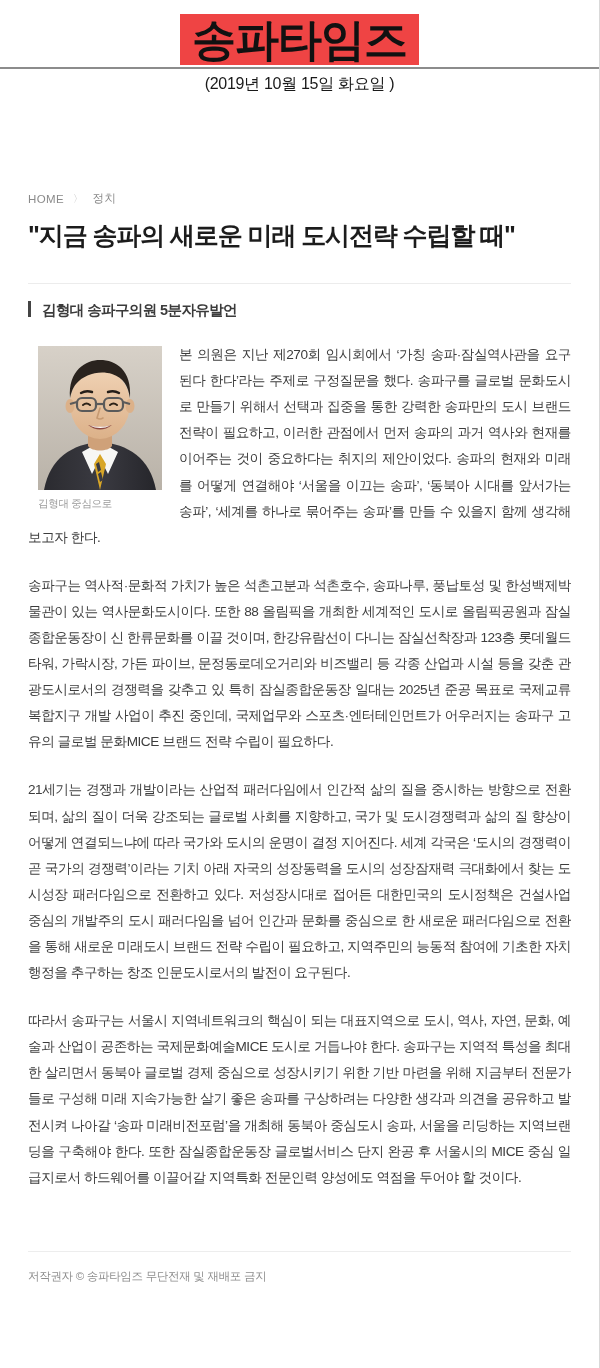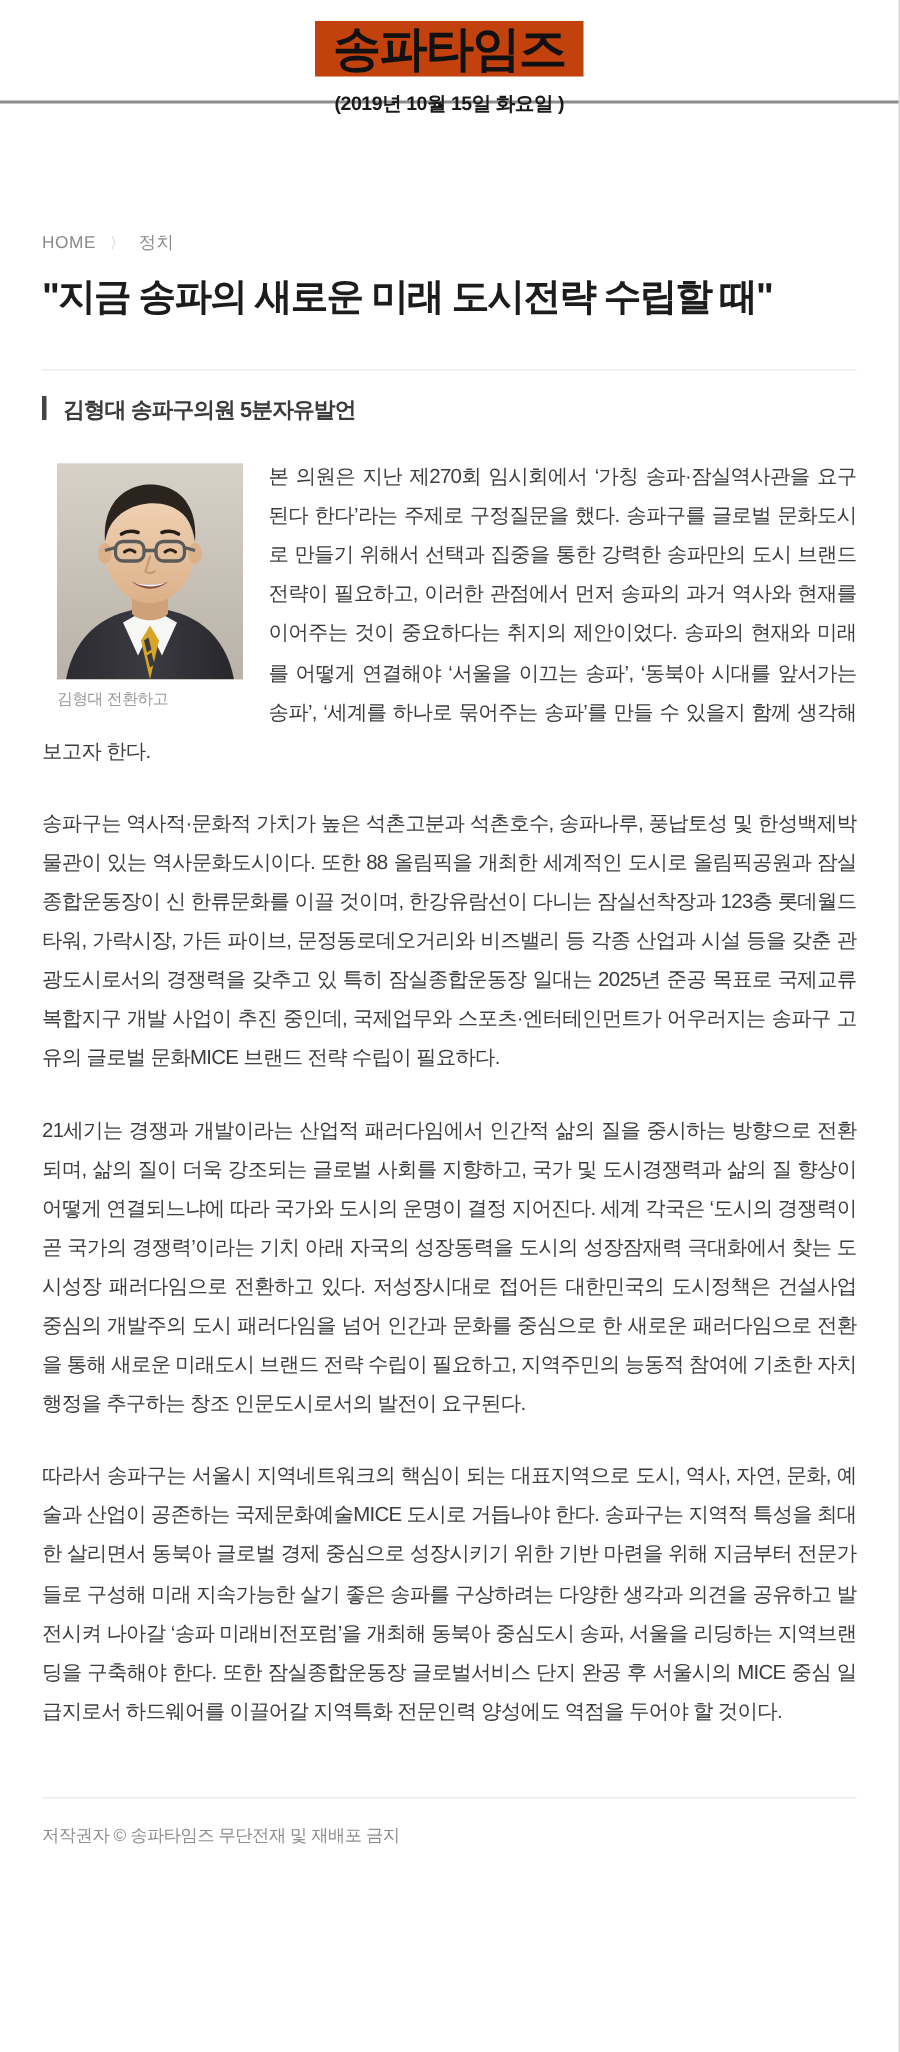--- a/index.html
+++ b/index.html
@@ -36,42 +36,42 @@
     right: 0;
     top: 67px;
     height: 2px;
     background: #8c8c8c;
   }
   .masthead-title {
     position: relative;
     z-index: 2;
     display: inline-block;
     font-family: "DejaVu Sans", "Liberation Sans", sans-serif;
-    font-size: 32px;
+    font-size: 44px;
     font-weight: 800;
     letter-spacing: -1px;
     color: #111111;
     line-height: 1.16;
-    background: #c2410c;
+    background: #ef4444;
     padding: 0 12px;
   }
   .masthead-date {
     position: relative;
     z-index: 2;
     margin-top: 9px;
-    font-size: 13px;
-    font-weight: 700;
+    font-size: 16px;
+    font-weight: 400;
     color: #1a1a1a;
     letter-spacing: -0.3px;
   }
 
   
   .article-head {
     padding: 0 28px;
-    margin-top: 76px;
+    margin-top: 96px;
   }
   .breadcrumb {
     display: flex;
     align-items: center;
     gap: 9px;
     font-size: 11.5px;
     color: #8a8a8a;
     letter-spacing: 0.4px;
   }
   .breadcrumb-sep {
@@ -142,21 +142,21 @@
   .figure-caption {
     margin-top: 6px;
     font-size: 10.5px;
     color: #9a9a9a;
     letter-spacing: -0.3px;
     line-height: 1.5;
   }
   p.para {
     margin: 0 0 22px 0;
   }
-  p.para:last-of-type { margin-bottom: 0; }
+  p.para:last-of-type { margin-bottom: 16px; }
   .link-blue {
     color: #3f77c4;
   }
 
   
   .article-footer {
     margin: 44px 28px 0 28px;
     padding-top: 17px;
     border-top: 1px solid #ededed;
     font-size: 11.5px;
@@ -249,21 +249,21 @@
 
           <path d="M43 47 q 5 -3 11 -1" stroke="#241d18" stroke-width="2.4" fill="none" stroke-linecap="round"></path>
           <path d="M70 46 q 6 -2 11 1" stroke="#241d18" stroke-width="2.4" fill="none" stroke-linecap="round"></path>
 
           <path d="M62 62 L 59 72 q 3 2 6 0" stroke="#c69a72" stroke-width="1.6" fill="none" stroke-linecap="round"></path>
 
           <path d="M50 79 q 12 9 24 0 q -12 4 -24 0 Z" fill="#8c4a42"></path>
           <path d="M51.5 79.5 q 11 5 21 0 q -10.5 2.5 -21 0 Z" fill="#ffffff"></path>
         </svg>
       </div>
-      <figcaption class="figure-caption">김형대 전환하고</figcaption>
+      <figcaption class="figure-caption">김형대 중심으로</figcaption>
     </figure>
 
 
     <p class="para">본 의원은 지난 제270회 임시회에서 ‘가칭 송파·잠실역사관을 요구된다 한다’라는 주제로 구정질문을 했다. 송파구를 글로벌 문화도시로 만들기 위해서 선택과 집중을 통한 강력한 송파만의 도시 브랜드 전략이 필요하고, 이러한 관점에서 먼저 송파의 과거 역사와 현재를 이어주는 것이 중요하다는 취지의 제안이었다. 송파의 현재와 미래를 어떻게 연결해야 ‘서울을 이끄는 송파’, ‘동북아 시대를 앞서가는 송파’, ‘세계를 하나로 묶어주는 송파’를 만들 수 있을지 함께 생각해보고자 한다.</p>
 
     <p class="para">송파구는 역사적·문화적 가치가 높은 석촌고분과 석촌호수, 송파나루, 풍납토성 및 한성백제박물관이 있는 역사문화도시이다. 또한 88 올림픽을 개최한 세계적인 도시로 올림픽공원과 잠실종합운동장이 신 한류문화를 이끌 것이며, 한강유람선이 다니는 잠실선착장과 123층 롯데월드타워, 가락시장, 가든 파이브, 문정동로데오거리와 비즈밸리 등 각종 산업과 시설 등을 갖춘 관광도시로서의 경쟁력을 갖추고 있
 특히 잠실종합운동장 일대는 2025년 준공 목표로 국제교류복합지구 개발 사업이 추진 중인데, 국제업무와 스포츠·엔터테인먼트가 어우러지는 송파구 고유의 글로벌 문화MICE 브랜드 전략 수립이 필요하다.</p>
 
     <p class="para">21세기는 경쟁과 개발이라는 산업적 패러다임에서 인간적 삶의 질을 중시하는 방향으로 전환되며, 삶의 질이 더욱 강조되는 글로벌 사회를 지향하고, 국가 및 도시경쟁력과 삶의 질 향상이 어떻게 연결되느냐에 따라 국가와 도시의 운명이 결정 지어진다. 세계 각국은 ‘도시의 경쟁력이 곧 국가의 경쟁력’이라는 기치 아래 자국의 성장동력을 도시의 성장잠재력 극대화에서 찾는 도시성장 패러다임으로 전환하고 있다. 저성장시대로 접어든 대한민국의 도시정책은 건설사업 중심의 개발주의 도시 패러다임을 넘어 인간과 문화를 중심으로 한 새로운 패러다임으로 전환을 통해 새로운 미래도시 브랜드 전략 수립이 필요하고, 지역주민의 능동적 참여에 기초한 자치행정을 추구하는 창조 인문도시로서의 발전이 요구된다.</p>
 

